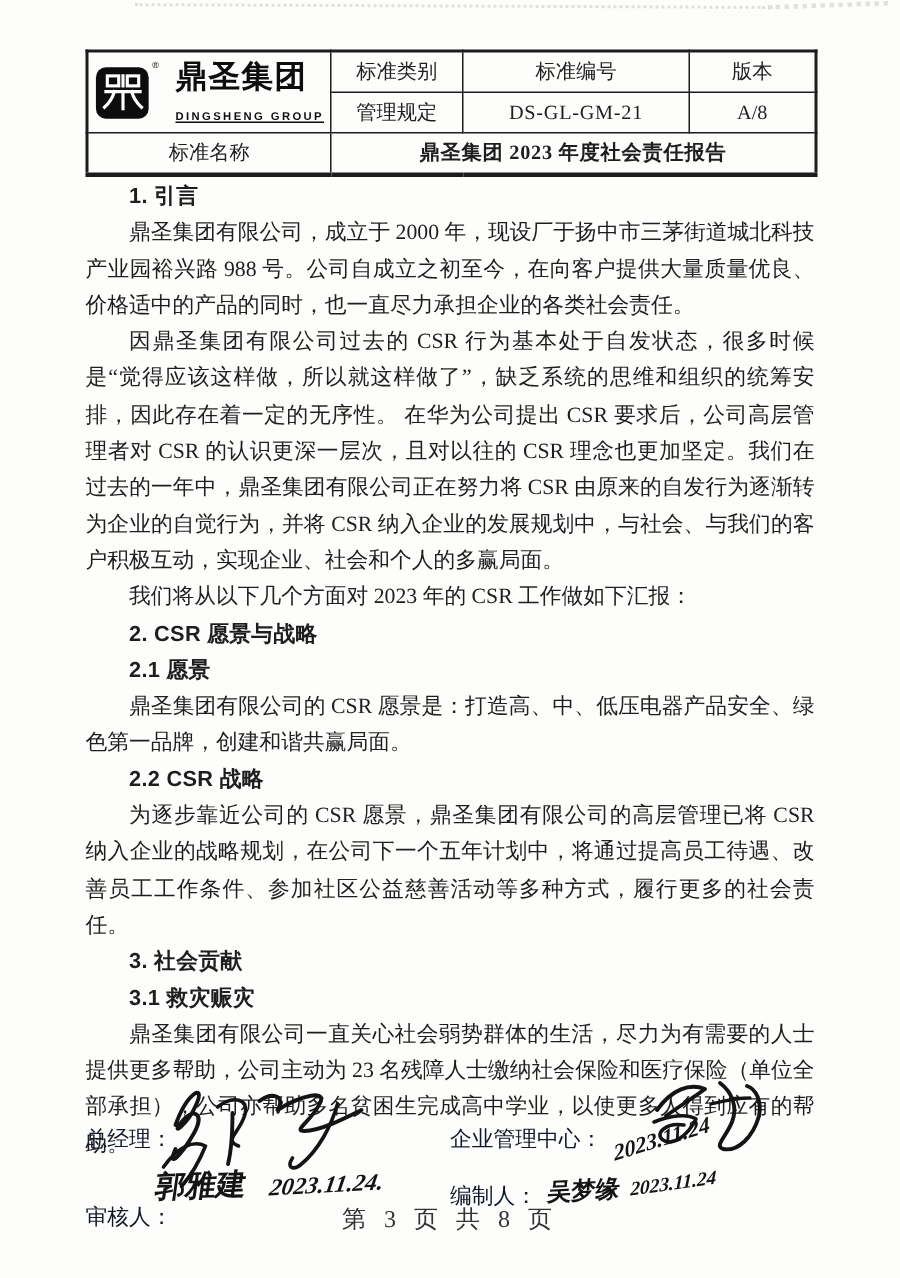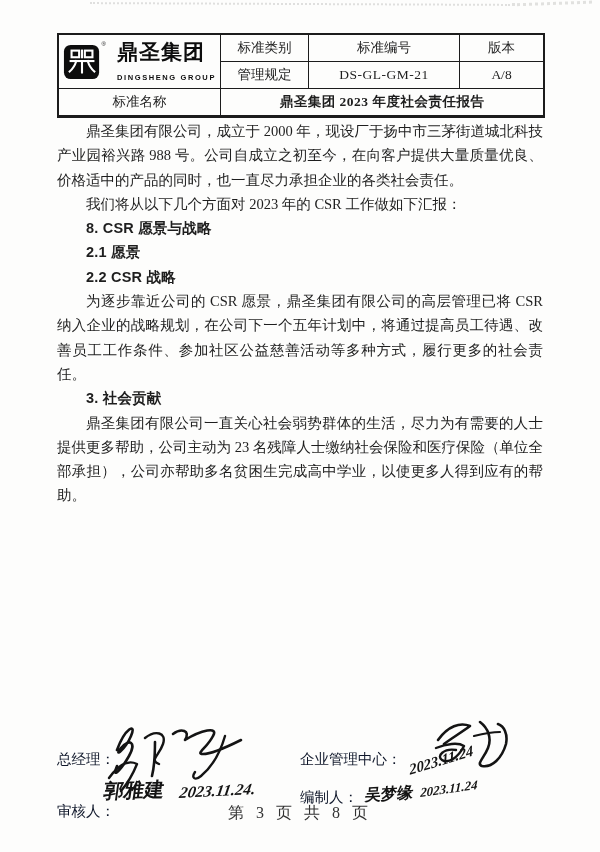--- a/index.html
+++ b/index.html
@@ -45,21 +45,21 @@
   .logo-wrap{display:flex;align-items:center;justify-content:center;gap:16px;padding:3px 2px;}
   .logo-mark{position:relative;width:38px;height:38px;flex:0 0 auto;}
   .logo-reg{position:absolute;top:-2px;right:-5px;font-size:6px;color:#111;font-family:"Liberation Sans",sans-serif;}
   .logo-text{display:flex;flex-direction:column;align-items:flex-start;line-height:1;}
   .logo-cn{
     font-family:"Liberation Sans","DejaVu Sans",sans-serif;
     font-weight:900;font-size:21px;letter-spacing:1px;color:#0d0d0d;
   }
   .logo-en{
     font-family:"Liberation Sans","DejaVu Sans",sans-serif;
-    font-weight:700;font-size:7.5px;letter-spacing:1.6px;color:#0d0d0d;margin-top:12px;
+    font-weight:700;font-size:7.5px;letter-spacing:1.6px;color:#0d0d0d;margin-top:12px;text-decoration:underline;
   }
 
   
   .body-text{
     position:absolute;left:57px;top:119px;width:486px;
     font-size:14.5px;line-height:24.3px;
   }
   .blk{margin:0;text-indent:2em;text-align:justify;}
   .blk.heading{
     font-family:"Liberation Sans","DejaVu Sans",sans-serif;
@@ -132,27 +132,31 @@
       <td>A/8</td>
     </tr>
     <tr>
       <td>标准名称</td>
       <td colspan="3" class="std-name-value">鼎圣集团 2023 年度社会责任报告</td>
     </tr>
   </tbody>
     </table>
 
   <div class="body-text">
+      <p class="blk heading">1. 引言</p>
       <p class="blk para">鼎圣集团有限公司，成立于 2000 年，现设厂于扬中市三茅街道城北科技产业园裕兴路 988 号。公司自成立之初至今，在向客户提供大量质量优良、 价格适中的产品的同时，也一直尽力承担企业的各类社会责任。</p>
+      <p class="blk para">因鼎圣集团有限公司过去的 CSR 行为基本处于自发状态，很多时候是“觉得应该这样做，所以就这样做了”，缺乏系统的思维和组织的统筹安排，因此存在着一定的无序性。 在华为公司提出 CSR 要求后，公司高层管理者对 CSR 的认识更深一层次，且对以往的 CSR 理念也更加坚定。我们在过去的一年中，鼎圣集团有限公司正在努力将 CSR 由原来的自发行为逐渐转为企业的自觉行为，并将 CSR 纳入企业的发展规划中，与社会、与我们的客户积极互动，实现企业、社会和个人的多赢局面。</p>
       <p class="blk para">我们将从以下几个方面对 2023 年的 CSR 工作做如下汇报：</p>
-      <p class="blk heading">8. CSR 愿景与战略</p>
+      <p class="blk heading">2. CSR 愿景与战略</p>
       <p class="blk heading">2.1 愿景</p>
+      <p class="blk para">鼎圣集团有限公司的 CSR 愿景是：打造高、中、低压电器产品安全、绿色第一品牌，创建和谐共赢局面。</p>
       <p class="blk heading">2.2 CSR 战略</p>
       <p class="blk para">为逐步靠近公司的 CSR 愿景，鼎圣集团有限公司的高层管理已将 CSR 纳入企业的战略规划，在公司下一个五年计划中，将通过提高员工待遇、改善员工工作条件、参加社区公益慈善活动等多种方式，履行更多的社会责任。</p>
       <p class="blk heading">3. 社会贡献</p>
+      <p class="blk heading">3.1 救灾赈灾</p>
       <p class="blk para">鼎圣集团有限公司一直关心社会弱势群体的生活，尽力为有需要的人士提供更多帮助，公司主动为 23 名残障人士缴纳社会保险和医疗保险（单位全部承担），公司亦帮助多名贫困生完成高中学业，以使更多人得到应有的帮助。</p>
     </div>
 
   <span class="sig-label" style="left:57px;top:750px;">总经理：</span>
   <svg class="sig" style="left:103px;top:712px;" width="145" height="82" viewBox="0 0 145 82">
     <path stroke-width="2.6" d="M14,38 C22,16 34,10 28,24 C22,38 10,46 18,36 C26,26 34,30 26,44 C18,58 8,68 14,54"></path>
     <path stroke-width="2.4" d="M6,66 C16,52 26,48 34,52 C30,62 24,72 18,79"></path>
     <path stroke-width="2.6" d="M52,30 C52,42 51,56 49,64"></path>
     <path stroke-width="2.4" d="M42,26 C52,18 64,20 60,32 C56,44 46,48 56,52"></path>
     <path stroke-width="2.6" d="M70,22 C78,16 88,18 82,28 C98,18 116,14 110,24 C104,36 92,42 100,42 C110,42 126,34 138,28"></path>

